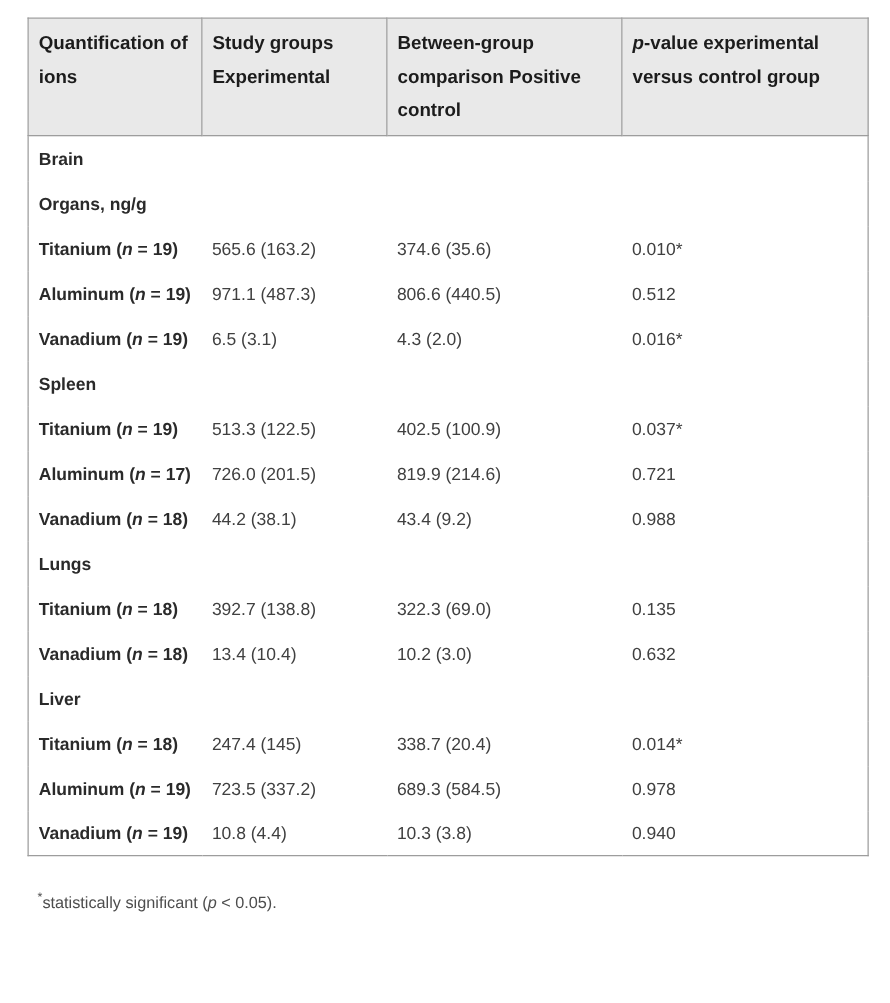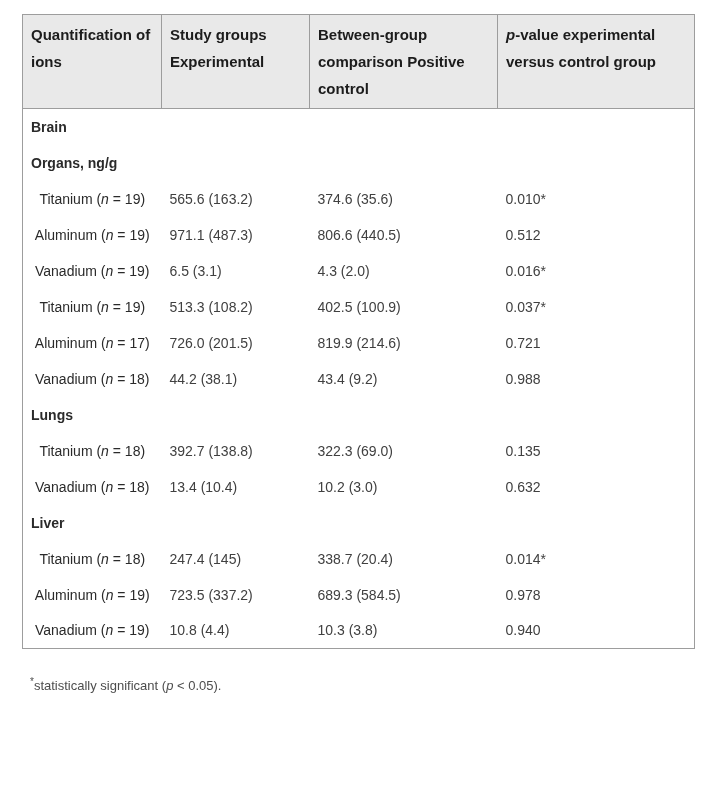--- a/index.html
+++ b/index.html
@@ -45,24 +45,23 @@
     padding: 0 8px;
     height: 36px;
     vertical-align: middle;
     border: none;
   }
   td.group-cell {
     font-weight: bold;
     color: var(--label-text);
   }
   td.label-cell {
-    font-weight: normal;
+    font-weight: bold;
     color: var(--label-text);
     white-space: nowrap;
-    text-align: center;
   }
   td.value-cell {
     color: var(--value-text);
     white-space: nowrap;
   }
   .footnote {
     margin: 29px 0 0 8px;
     font-size: 13px;
     color: var(--footnote-text);
   }
@@ -110,22 +109,25 @@
           <td class="value-cell">806.6 (440.5)</td>
           <td class="value-cell">0.512</td>
         </tr>
         <tr>
           <td class="label-cell">Vanadium (<i>n</i> = 19)</td>
           <td class="value-cell">6.5 (3.1)</td>
           <td class="value-cell">4.3 (2.0)</td>
           <td class="value-cell">0.016*</td>
         </tr>
         <tr>
+          <td colspan="4" class="group-cell">Spleen</td>
+        </tr>
+        <tr>
           <td class="label-cell">Titanium (<i>n</i> = 19)</td>
-          <td class="value-cell">513.3 (108.2)</td>
+          <td class="value-cell">513.3 (122.5)</td>
           <td class="value-cell">402.5 (100.9)</td>
           <td class="value-cell">0.037*</td>
         </tr>
         <tr>
           <td class="label-cell">Aluminum (<i>n</i> = 17)</td>
           <td class="value-cell">726.0 (201.5)</td>
           <td class="value-cell">819.9 (214.6)</td>
           <td class="value-cell">0.721</td>
         </tr>
         <tr>

